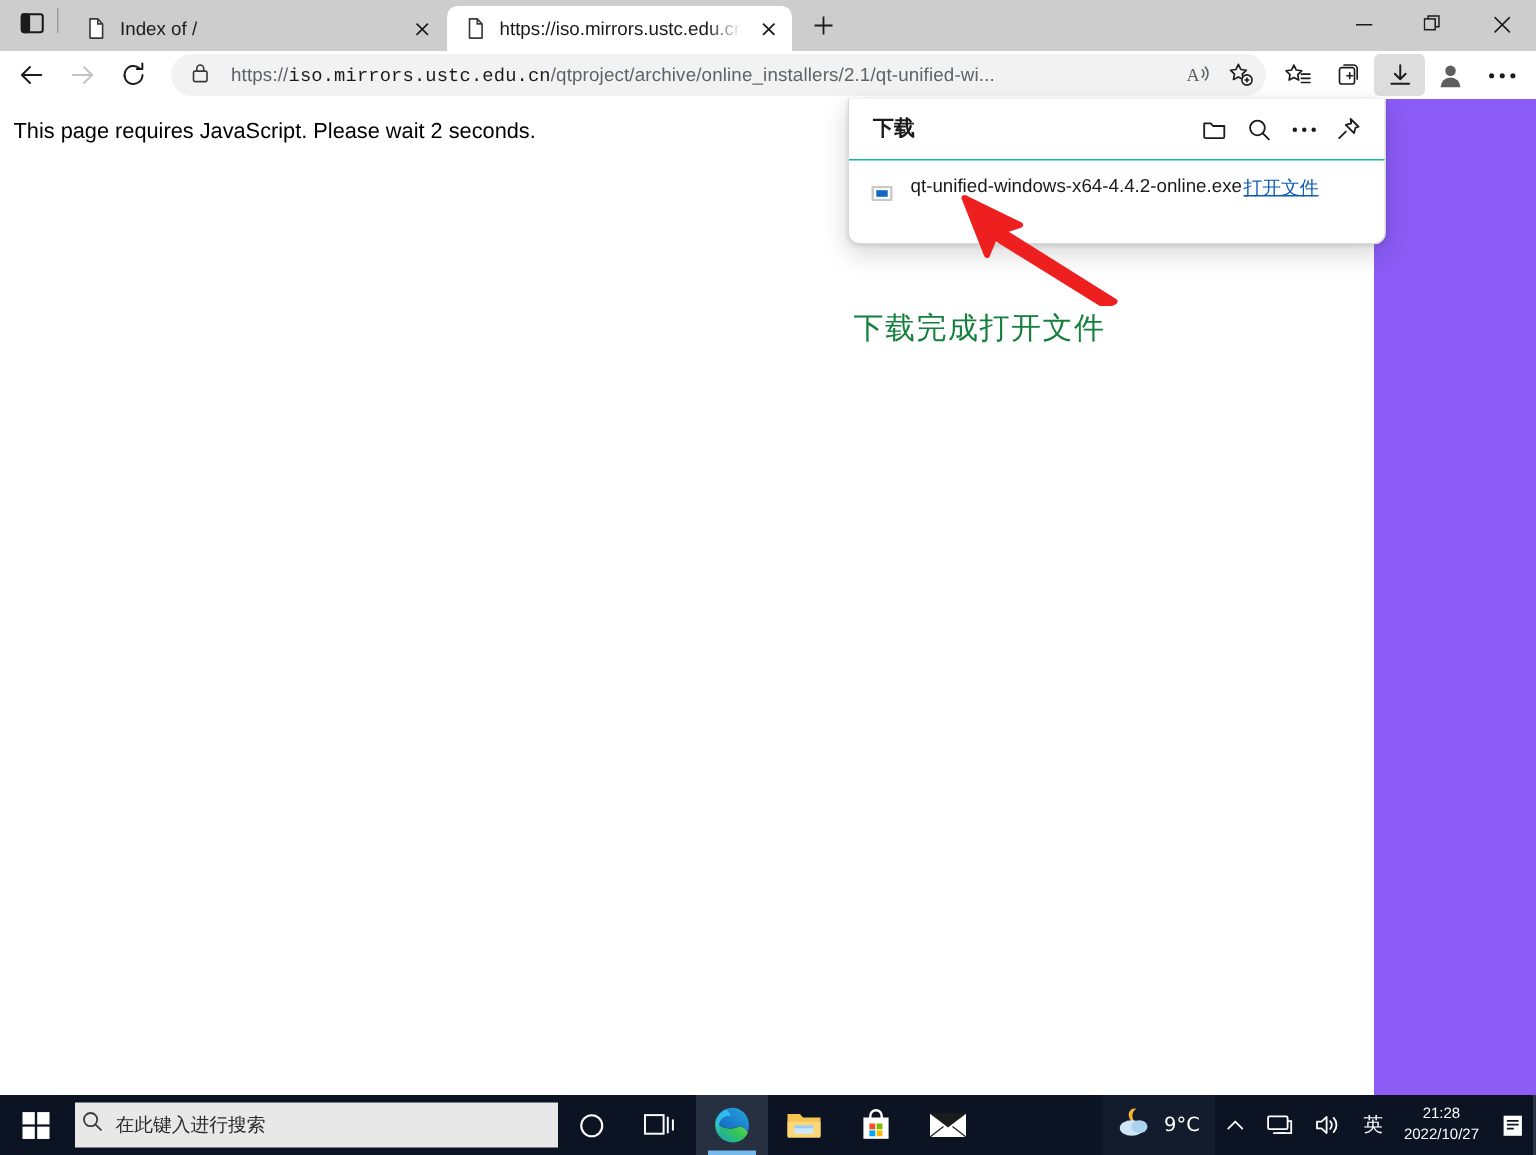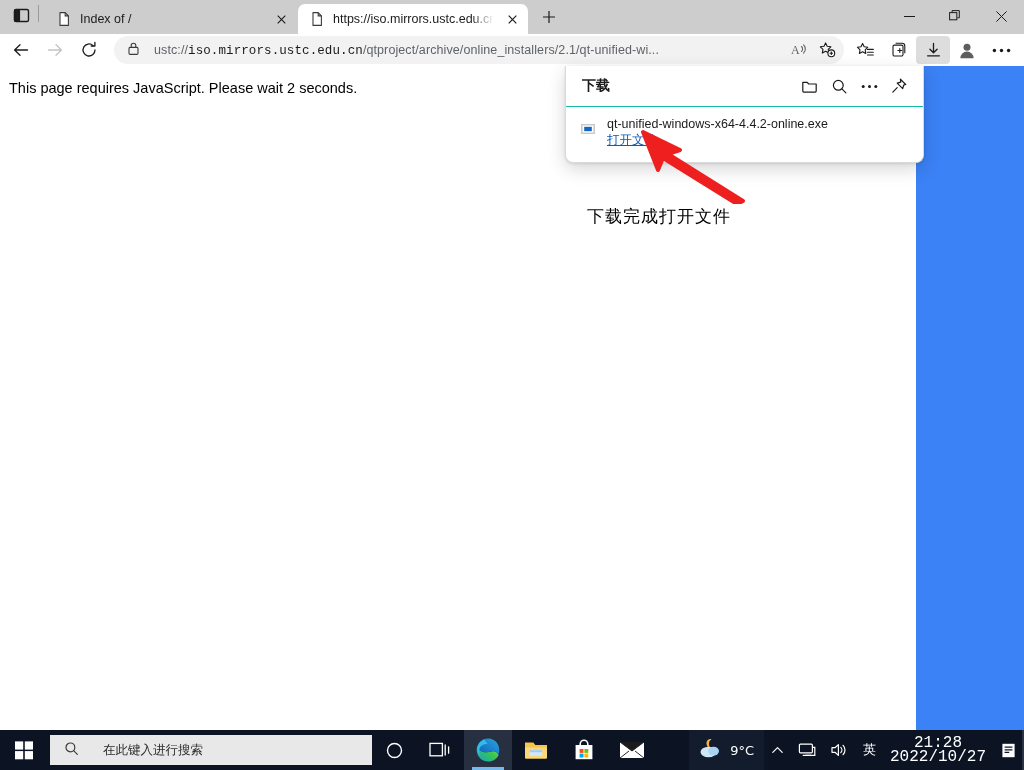--- a/index.html
+++ b/index.html
@@ -5,21 +5,21 @@
   * { box-sizing: border-box; margin: 0; padding: 0; }
   html, body {
     width: 1024px; height: 770px;
     overflow: hidden;
     font-family: "Liberation Sans", "DejaVu Sans", sans-serif;
     background: #ffffff;
   }
   #screen { position: relative; width: 1024px; height: 770px; }
 
   
-  .browser { position: absolute; left:0; top:0; width:1024px; height:730px; background:#3b82f6; }
+  .browser { position: absolute; left:0; top:0; width:1024px; height:730px; background:#8b5cf6; }
 
   
   .tabstrip {
     position: relative; height: 34px; background: #cdcdcd;
     display: flex; align-items: flex-end;
   }
   .tabstrip-left {
     display: flex; align-items: center; height: 34px; padding-left: 6px;
   }
   .tablist-btn {
@@ -97,44 +97,44 @@
   }
   .dl-head {
     height: 41px; display: flex; align-items: center; padding: 0 9px 0 16px;
     border-bottom: 1px solid #14b8a6;
   }
   .dl-title { font-size: 14px; color: #1b1b1b; font-weight: 700; flex: 1 1 auto;
     font-family: "DejaVu Sans", "Liberation Sans", sans-serif; }
   .dl-head-btn { width: 30px; height: 28px; border-radius:4px; display:flex; align-items:center; justify-content:center; }
   .dl-item { display: flex; padding: 10px 10px 0 12px; }
   .file-icon { width: 16px; height: 16px; margin: 4px 11px 0 2px; flex: 0 0 16px; position: relative; }
-  .dl-meta { display: flex; flex-direction: column; gap: 1px; min-width: 0; text-align: center; }
+  .dl-meta { display: flex; flex-direction: row; gap: 1px; min-width: 0; text-align: center; }
   .dl-filename { font-size: 12.5px; color: #1b1b1b; white-space: nowrap; }
   .dl-open { font-size: 12.5px; color: #0c5bb6; text-decoration: underline;
     font-family: "DejaVu Sans", "Liberation Sans", sans-serif; align-self: flex-start; }
 
   
   .annotation-arrow { position: absolute; left: 640px; top: 128px; pointer-events: none; }
   .annotation-text {
-    position: absolute; left: 587px; top: 205px;
-    font-size: 17px; color: #000000; letter-spacing: 1px;
+    position: absolute; left: 569px; top: 205px;
+    font-size: 20px; color: #15803d; letter-spacing: 1px;
     font-family: "DejaVu Sans", "Liberation Sans", sans-serif;
   }
 
   
   .taskbar {
     position: absolute; left: 0; top: 730px; width: 1024px; height: 40px;
     background: #0c1424; display: flex; align-items: center;
   }
   .start {
     width: 48px; height: 40px; display: flex; align-items: center; justify-content: center;
   }
   .searchbox {
     width: 322px; height: 30px; background: #e8e8e8; margin-left: 2px;
-    display: flex; align-items: center; padding-left: 14px; gap: 24px;
+    display: flex; align-items: center; padding-left: 4px; gap: 8px;
   }
   .search-ph { font-size: 12.5px; color: #2b2b2b;
     font-family: "DejaVu Sans", "Liberation Sans", sans-serif; }
   .tb-apps { display: flex; align-items: center; }
   .tb-app {
     width: 48px; height: 40px; display: flex; align-items: center; justify-content: center;
     position: relative;
   }
   .tb-app.running { background: #273041; }
   .tb-app.running::after {
@@ -145,23 +145,23 @@
   .weather {
     display: flex; align-items: center; gap: 7px; height: 40px; padding: 0 10px 0 8px;
     background: #131c2d;
   }
   .weather-temp { color: #ffffff; font-size: 13px;
     font-family: "DejaVu Sans", "Liberation Sans", sans-serif; }
   .tray-btn { height: 40px; display: flex; align-items: center; justify-content: center; padding: 0 7px; }
   .tray-ime { color: #ffffff; font-size: 13px; padding: 0 8px;
     font-family: "DejaVu Sans", "Liberation Sans", sans-serif; }
   .clock {
-    color: #ffffff; font-size: 16px; line-height: 14px; text-align: center;
+    color: #ffffff; font-size: 10px; line-height: 14px; text-align: center;
     padding: 0 8px 0 6px; display: flex; flex-direction: column; justify-content: center; height: 40px;
-    font-family: Liberation Mono, monospace;
+    font-family: Liberation Sans, sans-serif;
   }
   .notif { width: 28px; height: 40px; display: flex; align-items: center; justify-content: center; }
   .tray-edge { width: 2px; height: 40px; background: #2a3446; }
 
   
   .watermark {
     position: absolute; left: 852px; top: 742px; width: 170px; height: 26px;
     pointer-events: none;
   }
   .wm-text {
@@ -268,21 +268,21 @@
       </div>
 
       <div class="omnibox">
         <span class="lock">
           <svg width="15" height="15" viewBox="0 0 15 15">
               <rect x="3" y="6.4" width="9" height="7" rx="1.1" fill="none" stroke="#3b3b3b" stroke-width="1.1"></rect>
               <path d="M5.2 6.4V4.6a2.3 2.3 0 014.6 0v1.8" fill="none" stroke="#3b3b3b" stroke-width="1.1"></path>
             </svg>
         </span>
         <span class="url">
-          <span>ustc://</span><span class="host">iso.mirrors.ustc.edu.cn</span><span>/qtproject/archive/online_installers/2.1/qt-unified-wi...</span>
+          <span>https://</span><span class="host">iso.mirrors.ustc.edu.cn</span><span>/qtproject/archive/online_installers/2.1/qt-unified-wi...</span>
         </span>
         <span class="omni-right">
           <span class="omni-btn">
             <svg width="17" height="16" viewBox="0 0 17 16">
                 <text x="0" y="12" font-family="Liberation Serif, serif" font-size="12" fill="#5f6368">A</text>
                 <path d="M10.5 4.5a3.4 3.4 0 010 5M12.6 2.8a6 6 0 010 8.4" fill="none" stroke="#5f6368" stroke-width="1.1" stroke-linecap="round"></path>
               </svg>
           </span>
           <span class="omni-btn">
             <svg width="18" height="18" viewBox="0 0 18 18">

